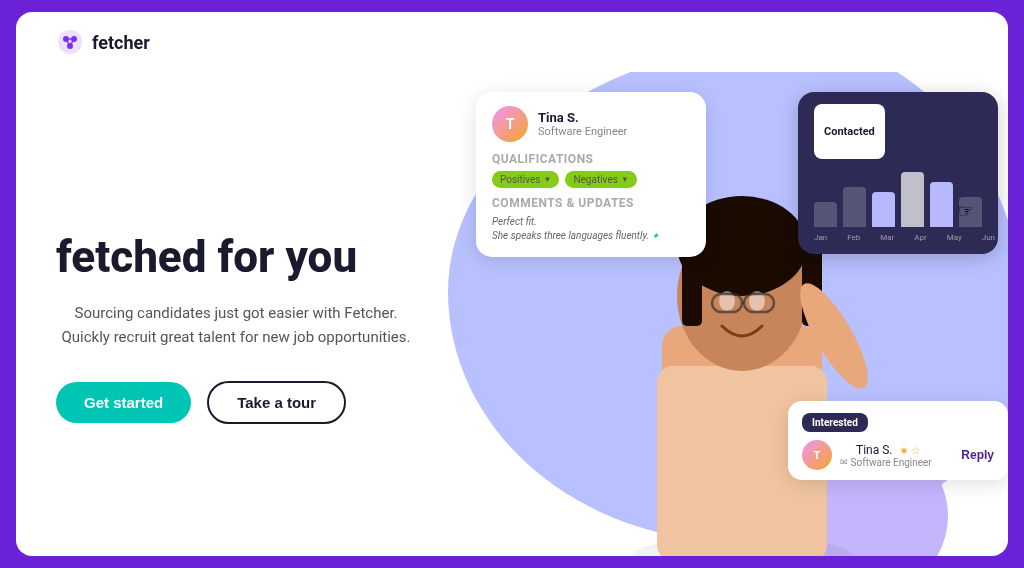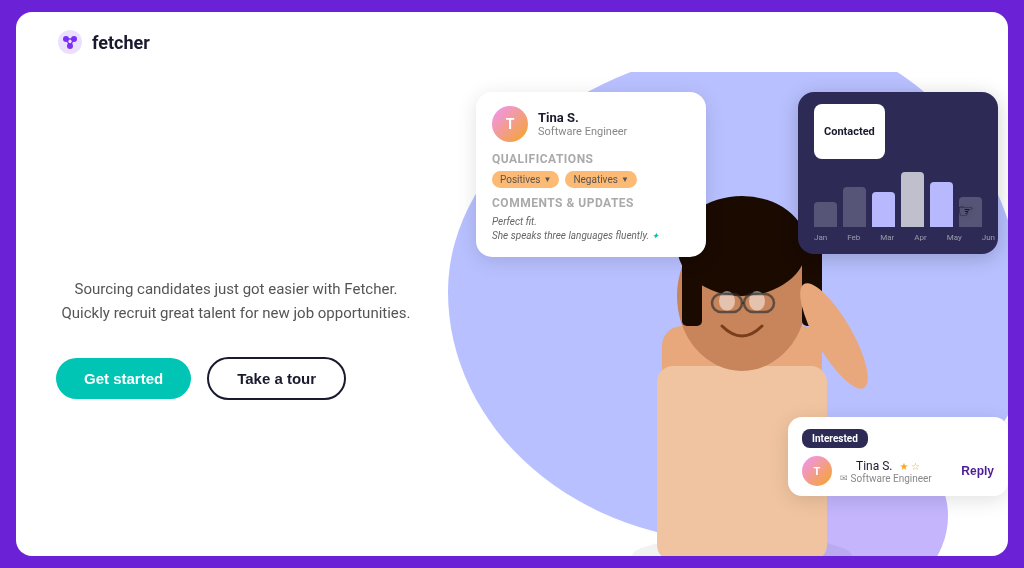--- a/index.html
+++ b/index.html
@@ -257,21 +257,21 @@
       margin-bottom: 5px;
     }
 
     .tags-row {
       display: flex;
       gap: 6px;
       margin-bottom: 8px;
     }
 
     .tag {
-      background: #fdba74;
+      background: #84cc16;
       border-radius: 12px;
       padding: 3px 8px;
       font-size: 10px;
       color: #555;
       display: flex;
       align-items: center;
       gap: 3px;
     }
 
     .comments-text {
@@ -336,21 +336,21 @@
     .chart-label {
       flex: 1;
       font-size: 8px;
       color: rgba(255,255,255,0.5);
       text-align: center;
     }
 
     
     .interested-card {
       position: absolute;
-      bottom: 60px;
+      bottom: 76px;
       right: 0px;
       background: #fff;
       border-radius: 14px;
       padding: 10px 14px;
       width: 220px;
       box-shadow: 0 4px 20px rgba(0,0,0,0.12);
       z-index: 10;
     }
 
     .interested-badge {
@@ -444,20 +444,21 @@
     </div>
   </nav>
 
   <div class="hero">
     <div class="bg-blob"></div>
     <div class="bg-blob-small"></div>
 
     <div class="hero-left">
       <h1 class="hero-title">
         <br>
+        <span>fetched for you</span>
       </h1>
       <p class="hero-subtitle">Sourcing candidates just got easier with Fetcher. Quickly recruit great talent for new job opportunities.</p>
       <div class="hero-buttons">
         <button class="btn-primary">Get started</button>
         <button class="btn-secondary">Take a tour</button>
       </div>
     </div>
 
     <div class="hero-right">
 

